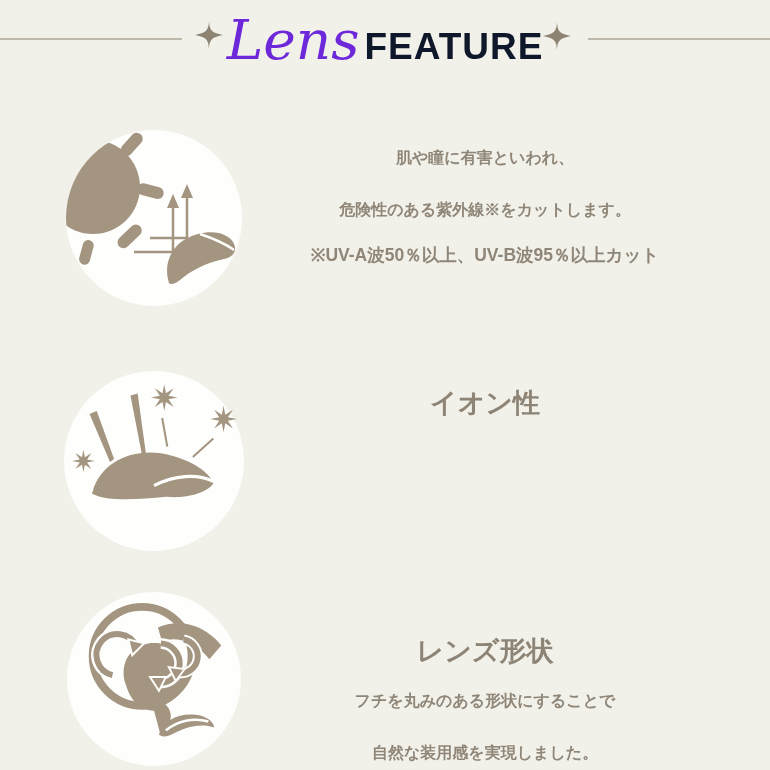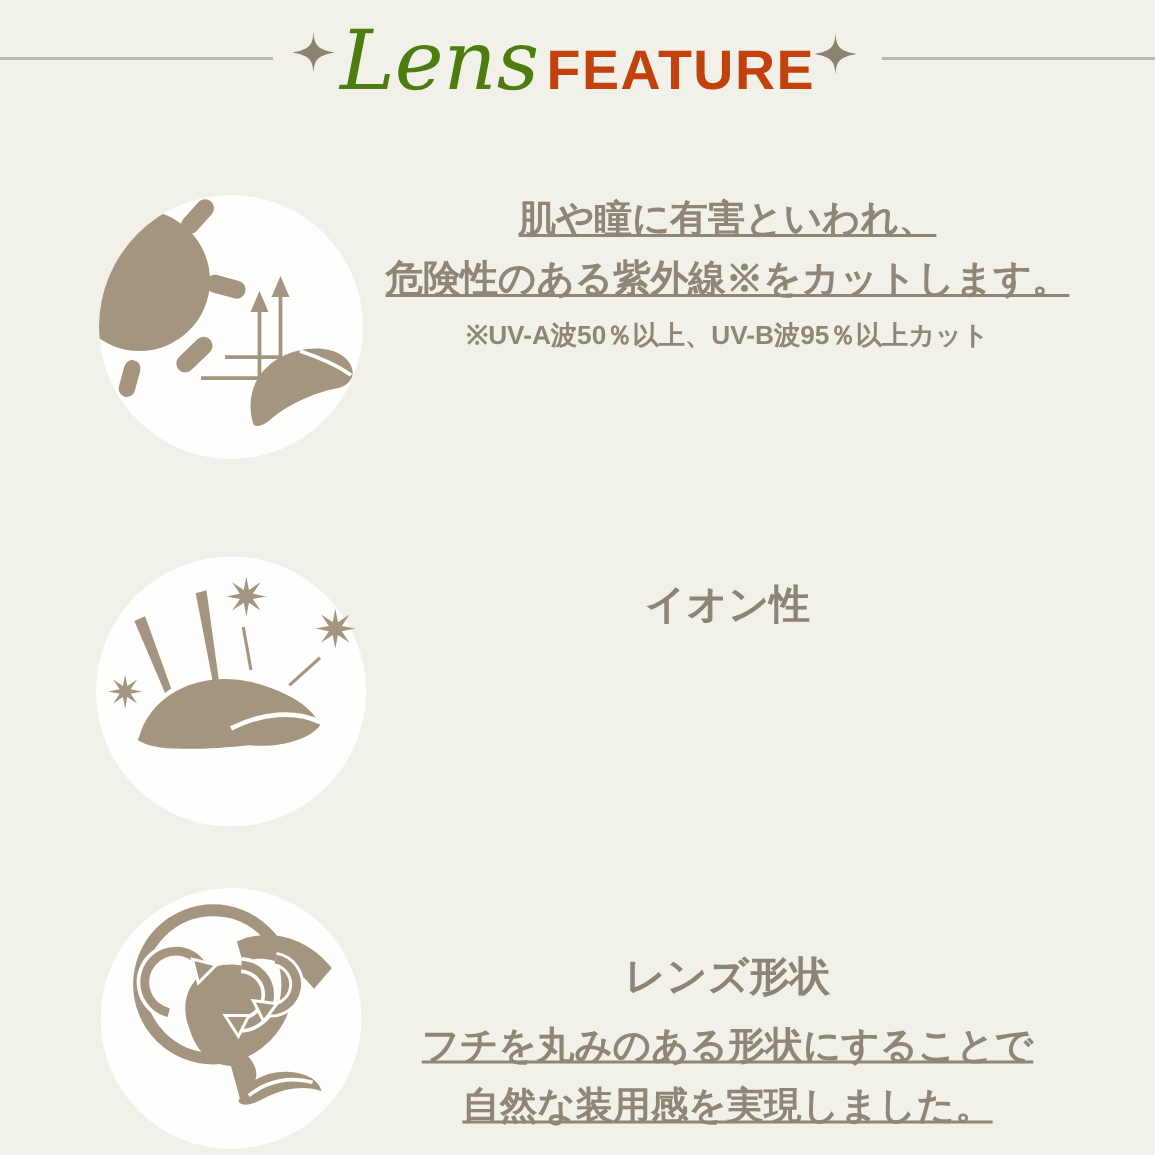--- a/index.html
+++ b/index.html
@@ -17,48 +17,48 @@
   .hline.left  { left:0; }
   .hline.right { right:0; }
   .sparkle { position:absolute; width:30px; height:30px; }
   .s-left  { left:194px; top:20px; }
   .s-right { left:542px; top:21px; }
   .title-wrap { position:absolute; left:0; right:0; top:0; text-align:center; white-space:nowrap; }
   .script {
     font-family:"DejaVu Serif", serif;
     font-style:italic;
     font-size:55px; line-height:80px;
-    color:#4d7c0f;
+    color:#6d28d9;
   }
   .caps {
     font-family:"Liberation Sans", sans-serif;
     font-weight:700;
     font-size:37px;
     letter-spacing:1px;
-    color:#c2410c;
+    color:#0f172a;
     margin-left:5px;
   }
 
   
   .circle { position:absolute; border-radius:50%; }
   .circle svg { display:block; width:100%; height:100%; }
   .f1 .circle { left:66px; top:130px; width:176px; height:176px; }
   .f2 .circle { left:64px; top:371px; width:180px; height:180px; }
   .f3 .circle { left:67px; top:592px; width:174px; height:174px; }
 
   .texts { position:absolute; left:200px; width:570px; text-align:center; color:#8f8678; }
   .f1 .texts { top:126px; }
   .f2 .texts { top:385px; }
   .f3 .texts { top:633px; }
 
   .texts h2 { margin:0; font-size:27px; font-weight:700; line-height:36px; color:#8d8476; }
   .body { margin:0; }
   .f2 .body { margin-top:6px; }
   .f3 .body { margin-top:8px; }
-  .body p { margin:0; font-size:25px; font-weight:700; line-height:40px;text-decoration:underline; }
+  .body p { margin:12px; font-size:16px; font-weight:700; line-height:40px; }
   p.note { margin:4px 0 0; font-size:17.5px; font-weight:700; line-height:26px; }
 </style>
 </head>
 <body>
 
 <div class="page">
 
   <header>
     <div class="hline left"></div>
     <svg class="sparkle s-left" viewBox="0 0 30 30">

